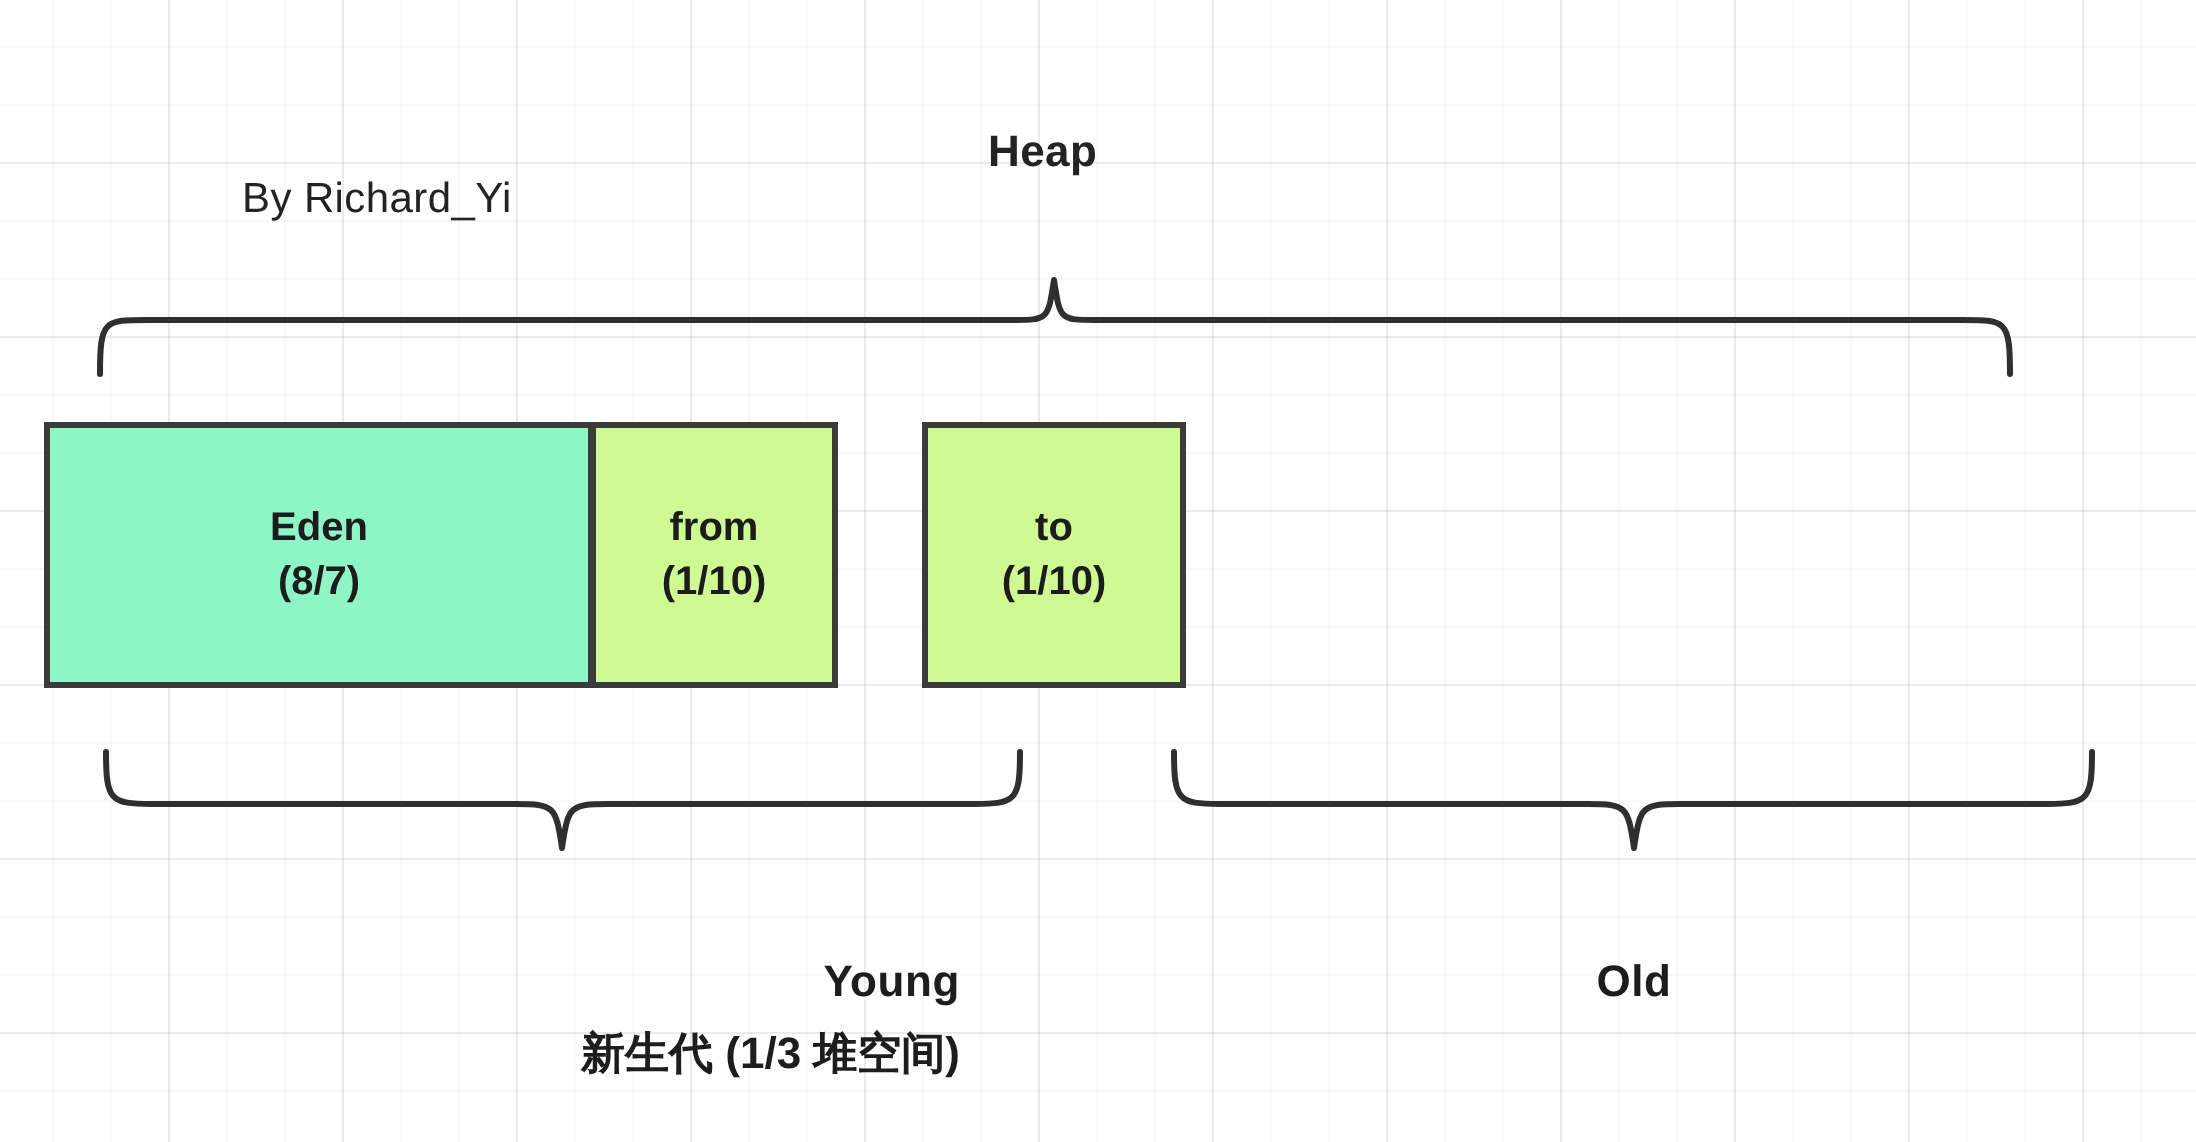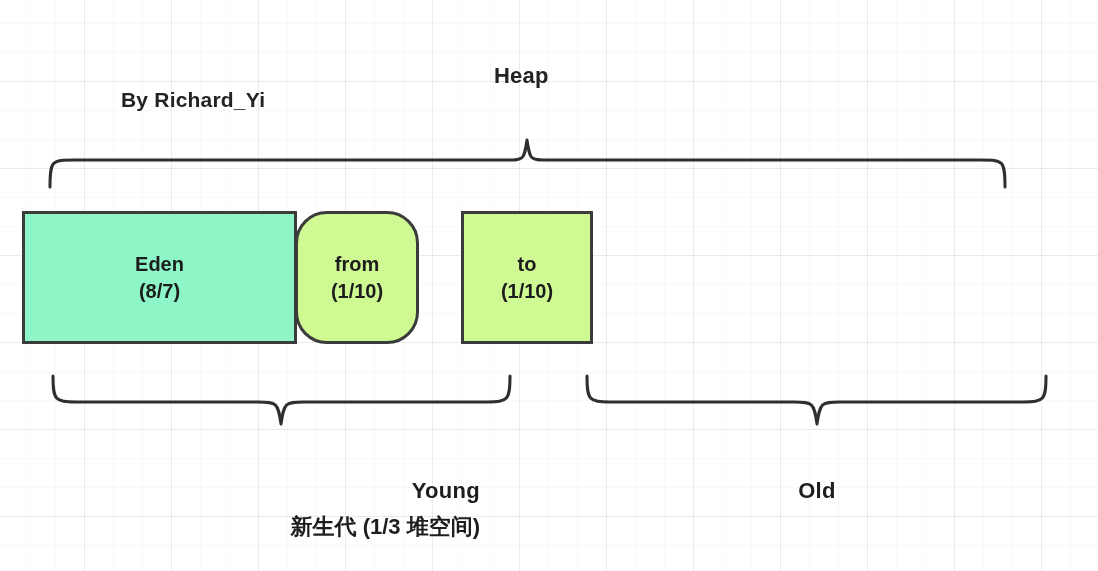--- a/index.html
+++ b/index.html
@@ -35,21 +35,21 @@
     color: #232323;
     white-space: nowrap;
     line-height: 1.0;
   }
 
   
   #byline {
     left: 121px;
     top: 89px;
     font-size: 21px;
-    font-weight: bold;
+    font-weight: normal;
     letter-spacing: 0.2px;
   }
   #heap-label {
     left: 494px;
     top: 65px;
     font-size: 22px;
     font-weight: bold;
     letter-spacing: 0.2px;
     text-align: center;
   }
@@ -149,21 +149,21 @@
              C 530,150 530,150 548,150
              L 981,150
              C 1003,150 1005,150 1005,177" transform="translate(0,-118)"></path>
   </svg>
 
   <div class="region-box" id="eden-box" style="background:#8DF5C6;">
     <span class="l1">Eden</span>
     <span class="l2">(8/7)</span>
   </div>
 
-  <div class="region-box" id="from-box" style="background:#CFF992;border-radius:32px;">
+  <div class="region-box" id="from-box" style="background:#CFF992;">
     <span class="l1">from</span>
     <span class="l2">(1/10)</span>
   </div>
 
   <div class="region-box" id="to-box" style="background:#CFF992;">
     <span class="l1">to</span>
     <span class="l2">(1/10)</span>
   </div>
 
 

